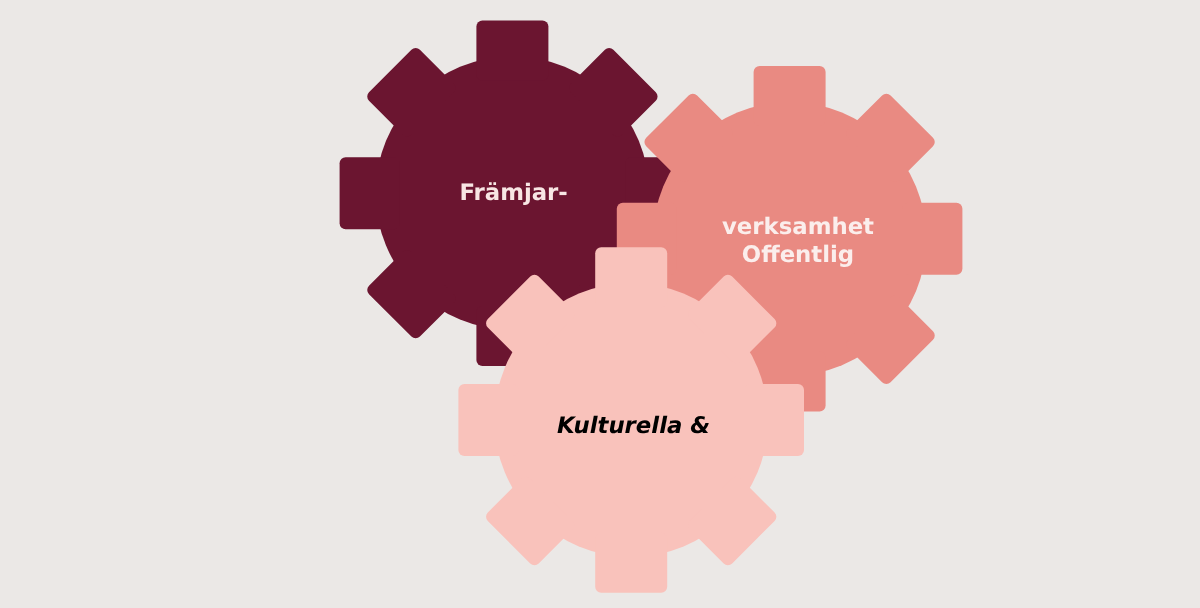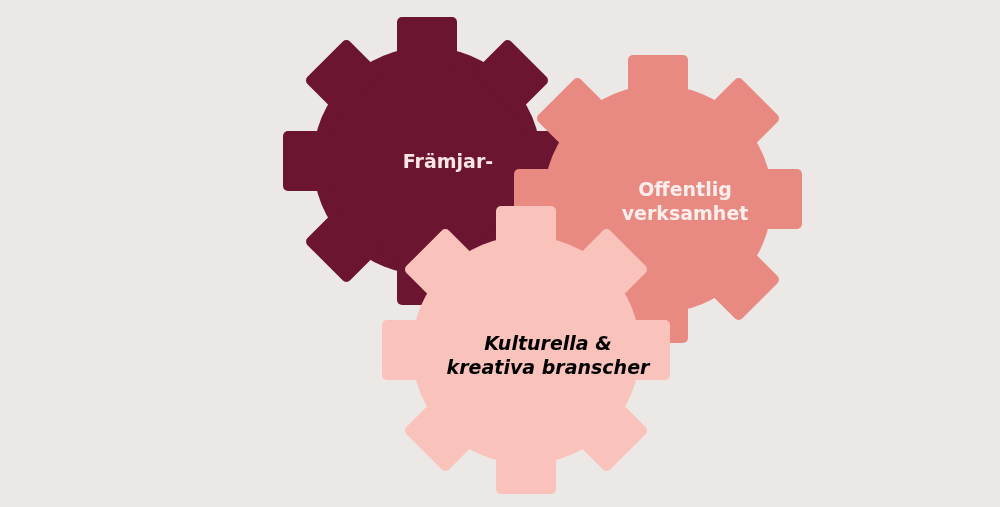--- a/index.html
+++ b/index.html
@@ -1,18 +1,18 @@
 <!DOCTYPE html>
 <html><head>
 <meta charset="utf-8">
 <style>
   html, body { margin:0; padding:0; }
   body { width:1000px; height:507px; background:#ebe8e6; position:relative; overflow:hidden; font-family:"DejaVu Sans", sans-serif; }
   svg.gears { position:absolute; left:0; top:0; }
-  .label { position:absolute; text-align:center; font-weight:bold; line-height:1.28; transform:translate(-50%,-50%); white-space:nowrap;margin-left:20px; }
+  .label { position:absolute; text-align:center; font-weight:bold; line-height:1.28; transform:translate(-50%,-50%); white-space:nowrap; }
   .l1 { left:428px; top:161px; font-size:19px; color:#f8e6e4; }
   .l2 { left:665px; top:201px; font-size:19px; color:#fbeeec; }
   .l3 { left:528px; top:355px; font-size:19px; color:#000000;font-style:italic; }
 </style>
 </head>
 <body>
 
 <svg class="gears" width="1000" height="507" viewBox="0 0 1000 507">
   <defs>
     <g id="gear">
@@ -35,19 +35,18 @@
     </g>
   <g fill="#f9c2bb" transform="translate(526,350)">
       <use href="#gear"></use>
     </g>
 </svg>
 
 <div class="label l1">
   <div>Främjar-</div>
 </div>
 <div class="label l2">
+  <div>verksamhet</div>
   <div>Offentlig</div>
-  <div>verksamhet</div>
 </div>
 <div class="label l3">
   <div>Kulturella &amp;</div>
-  <div>kreativa branscher</div>
 </div>
 
 </body></html>

